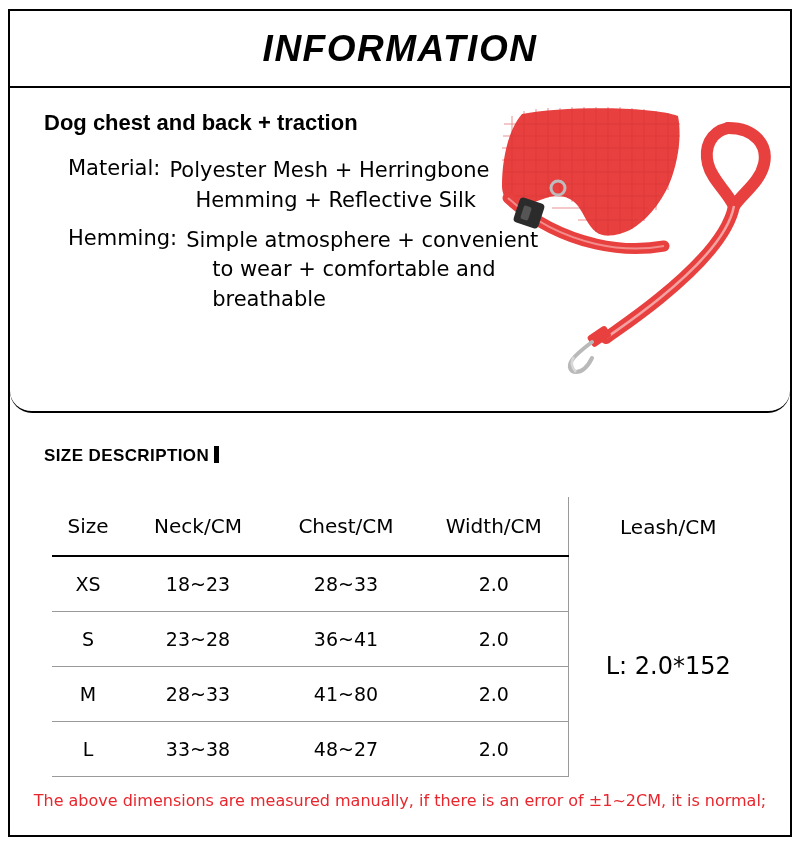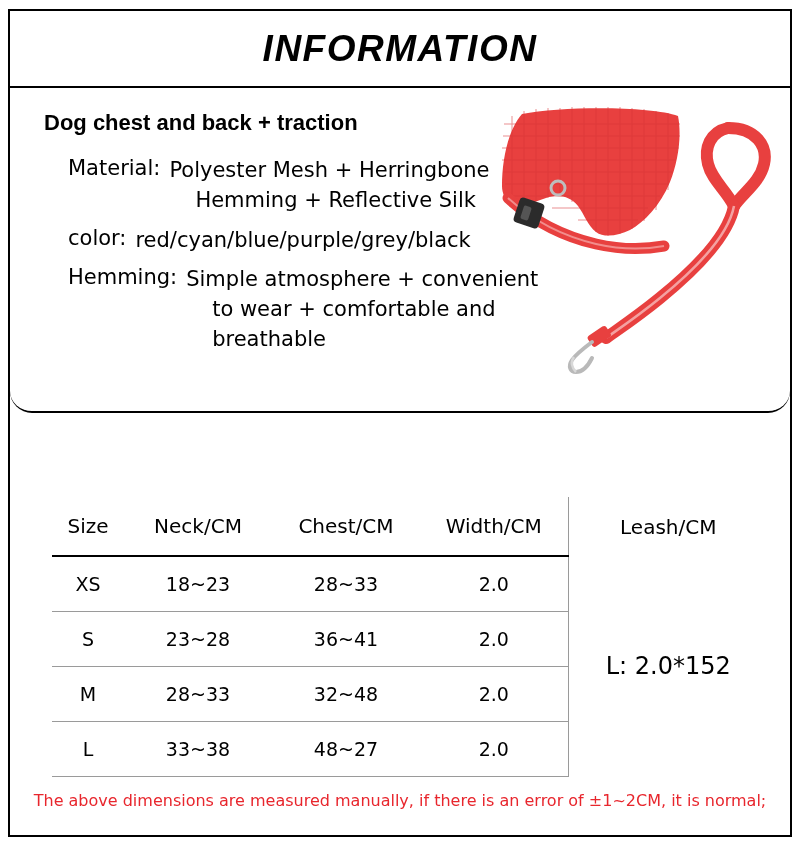--- a/index.html
+++ b/index.html
@@ -208,26 +208,20 @@
       <div class="spec-list">
 
         <div class="spec-row">
           <div class="spec-label">Material:</div>
           <div class="spec-value">
             <span>Polyester Mesh + Herringbone</span>
             <span class="line2">Hemming + Reflective Silk</span>
           </div>
         </div>
 
-        <div class="spec-row">
-          <div class="spec-label">color:</div>
-          <div class="spec-value">
-            <span>red/cyan/blue/purple/grey/black</span>
-          </div>
-        </div>
 
         <div class="spec-row">
           <div class="spec-label">Hemming:</div>
           <div class="spec-value">
             <span>Simple atmosphere + convenient</span>
             <span class="line2">to wear + comfortable and breathable</span>
           </div>
         </div>
 
       </div>
@@ -284,20 +278,23 @@
 
         <g>
           <rect x="96" y="228" width="22" height="13" rx="3" fill="#e8403f" transform="rotate(-34 107 234)"></rect>
           <path d="M100,240 C92,246 84,252 80,258 C76,264 78,270 84,270 C90,270 96,264 100,256" stroke="#b9b9b9" stroke-width="4" fill="none" stroke-linecap="round"></path>
           <path d="M84,270 C80,266 78,260 82,255" stroke="#d8d8d8" stroke-width="2.5" fill="none"></path>
         </g>
       </svg>
     </div>
 
     <div class="size-band">
+      <div class="size-heading">
+        <span>SIZE DESCRIPTION</span><span class="size-caret"></span>
+      </div>
 
       <table class="size-table">
         <colgroup>
           <col class="col-size">
           <col class="col-neck">
           <col class="col-chest">
           <col class="col-width">
           <col class="col-leash">
         </colgroup>
         <thead>
@@ -319,21 +316,21 @@
           </tr>
           <tr>
             <td>S</td>
             <td>23~28</td>
             <td>36~41</td>
             <td>2.0</td>
           </tr>
           <tr>
             <td>M</td>
             <td>28~33</td>
-            <td>32~48</td>
+            <td>41~80</td>
             <td>2.0</td>
           </tr>
           <tr>
             <td>L</td>
             <td>33~38</td>
             <td>48~27</td>
             <td>2.0</td>
           </tr>
         </tbody>
       </table>

